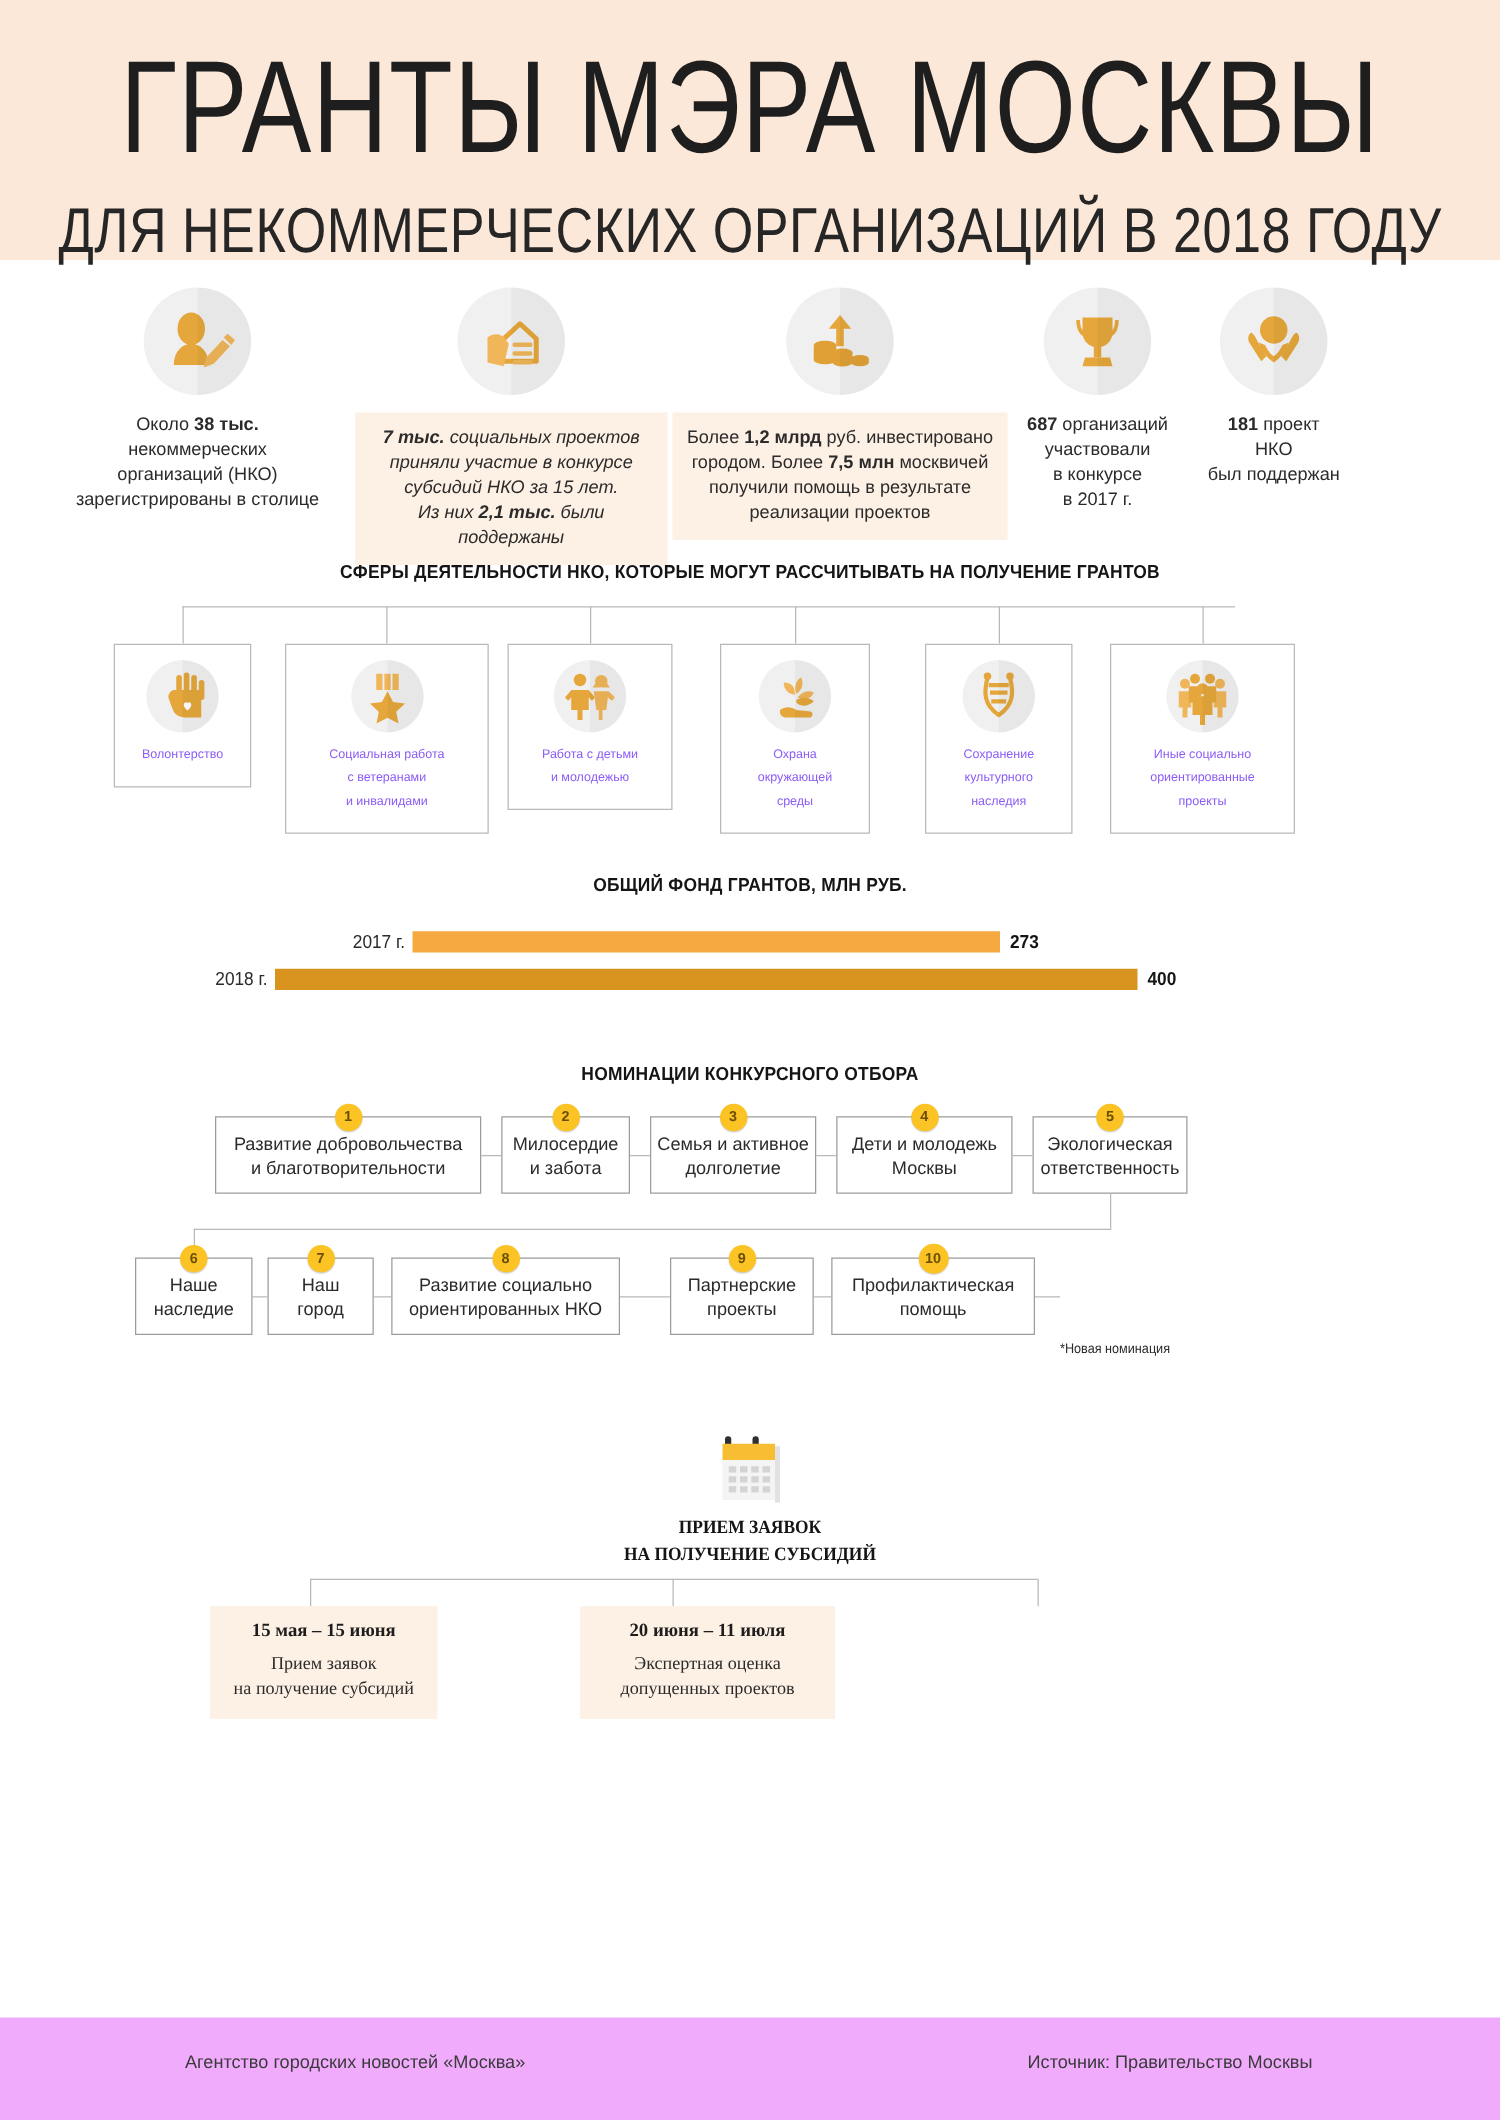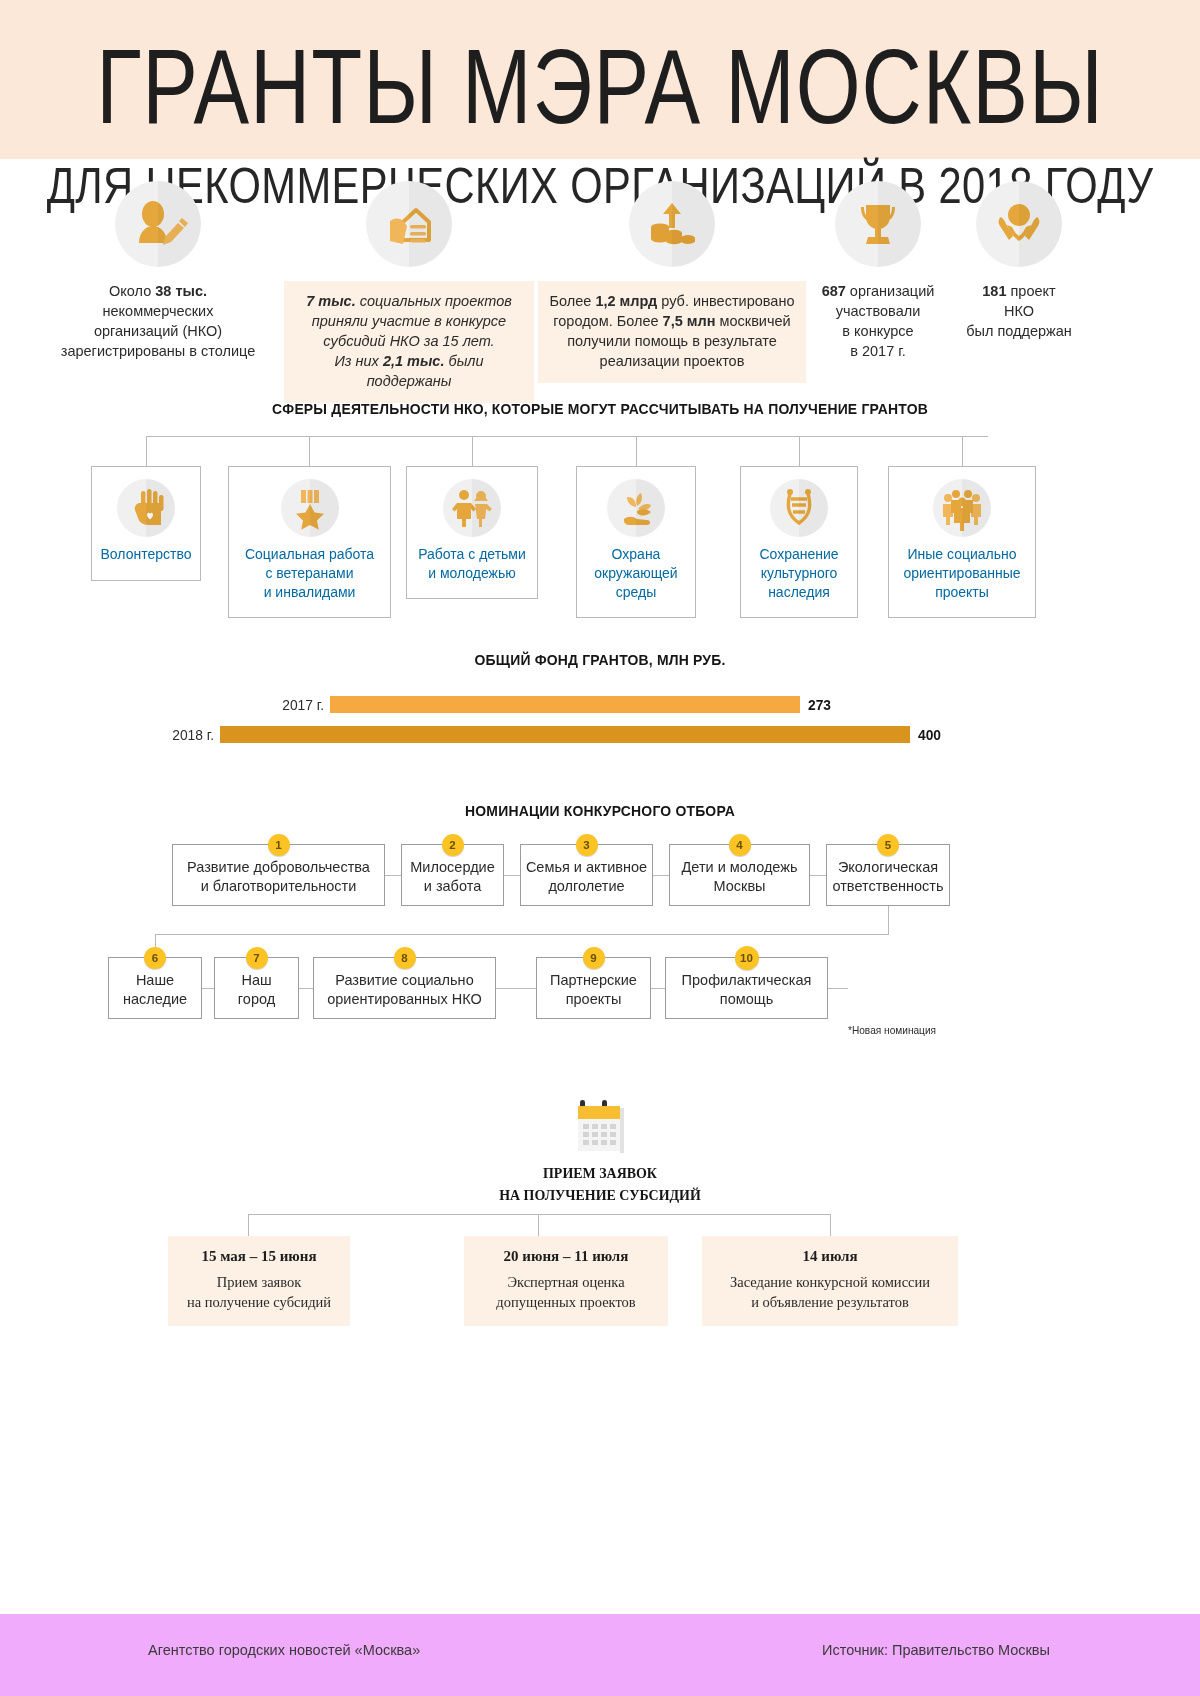--- a/index.html
+++ b/index.html
@@ -10,21 +10,21 @@
     background: #ffffff;
     font-family: "Liberation Sans", sans-serif;
     color: #2a2a2a;
     position: relative;
     overflow: hidden;
   }
 
   
   .header {
     background: #fce8d8;
-    height: 159px;
+    height: 208px;
     padding-top: 16px;
     text-align: center;
     position: relative;
   }
   .title-main {
     font-family: "Liberation Sans", sans-serif;
     font-weight: 300;
     font-size: 86px;
     line-height: 92px;
     letter-spacing: 1px;
@@ -95,23 +95,23 @@
   .spheres-wrap { position: relative; }
   .sphere-box {
     position: absolute;
     border: 1px solid #b9b9b9;
     background: #fff;
     text-align: center;
     padding-top: 12px;
   }
   .sphere-box .circ { width: 58px; height: 58px; margin-bottom: 8px; }
   .sphere-label {
-    font-size: 14px;
+    font-size: 10px;
     line-height: 19px;
-    color: #0369a1;
+    color: #8b5cf6;
   }
   .vline, .hline { position: absolute; background: #b9b9b9; }
   .vline { width: 1px; }
   .hline { height: 1px; }
 
   
   .bars-wrap { position: relative; }
   .bar-label {
     position: absolute;
     font-size: 15px;
@@ -555,22 +555,18 @@
   <div class="date-box" style="left:168px; top:152px; width:182px;">
     <div class="date-head">15 мая – 15 июня</div>
     <div class="date-body">Прием заявок<br>на получение субсидий</div>
   </div>
 
   <div class="date-box" style="left:464px; top:152px; width:204px;">
     <div class="date-head">20 июня – 11 июля</div>
     <div class="date-body">Экспертная оценка<br>допущенных проектов</div>
   </div>
 
-  <div class="date-box" style="left:702px; top:152px; width:256px;">
-    <div class="date-head">14 июля</div>
-    <div class="date-body">Заседание конкурсной комиссии<br>и объявление результатов</div>
-  </div>
 </div>
 
 <div class="footer">
   <div class="footer-left">Агентство городских новостей «Москва»</div>
   <div class="footer-right">Источник: Правительство Москвы</div>
 </div>
 
 </body></html>

